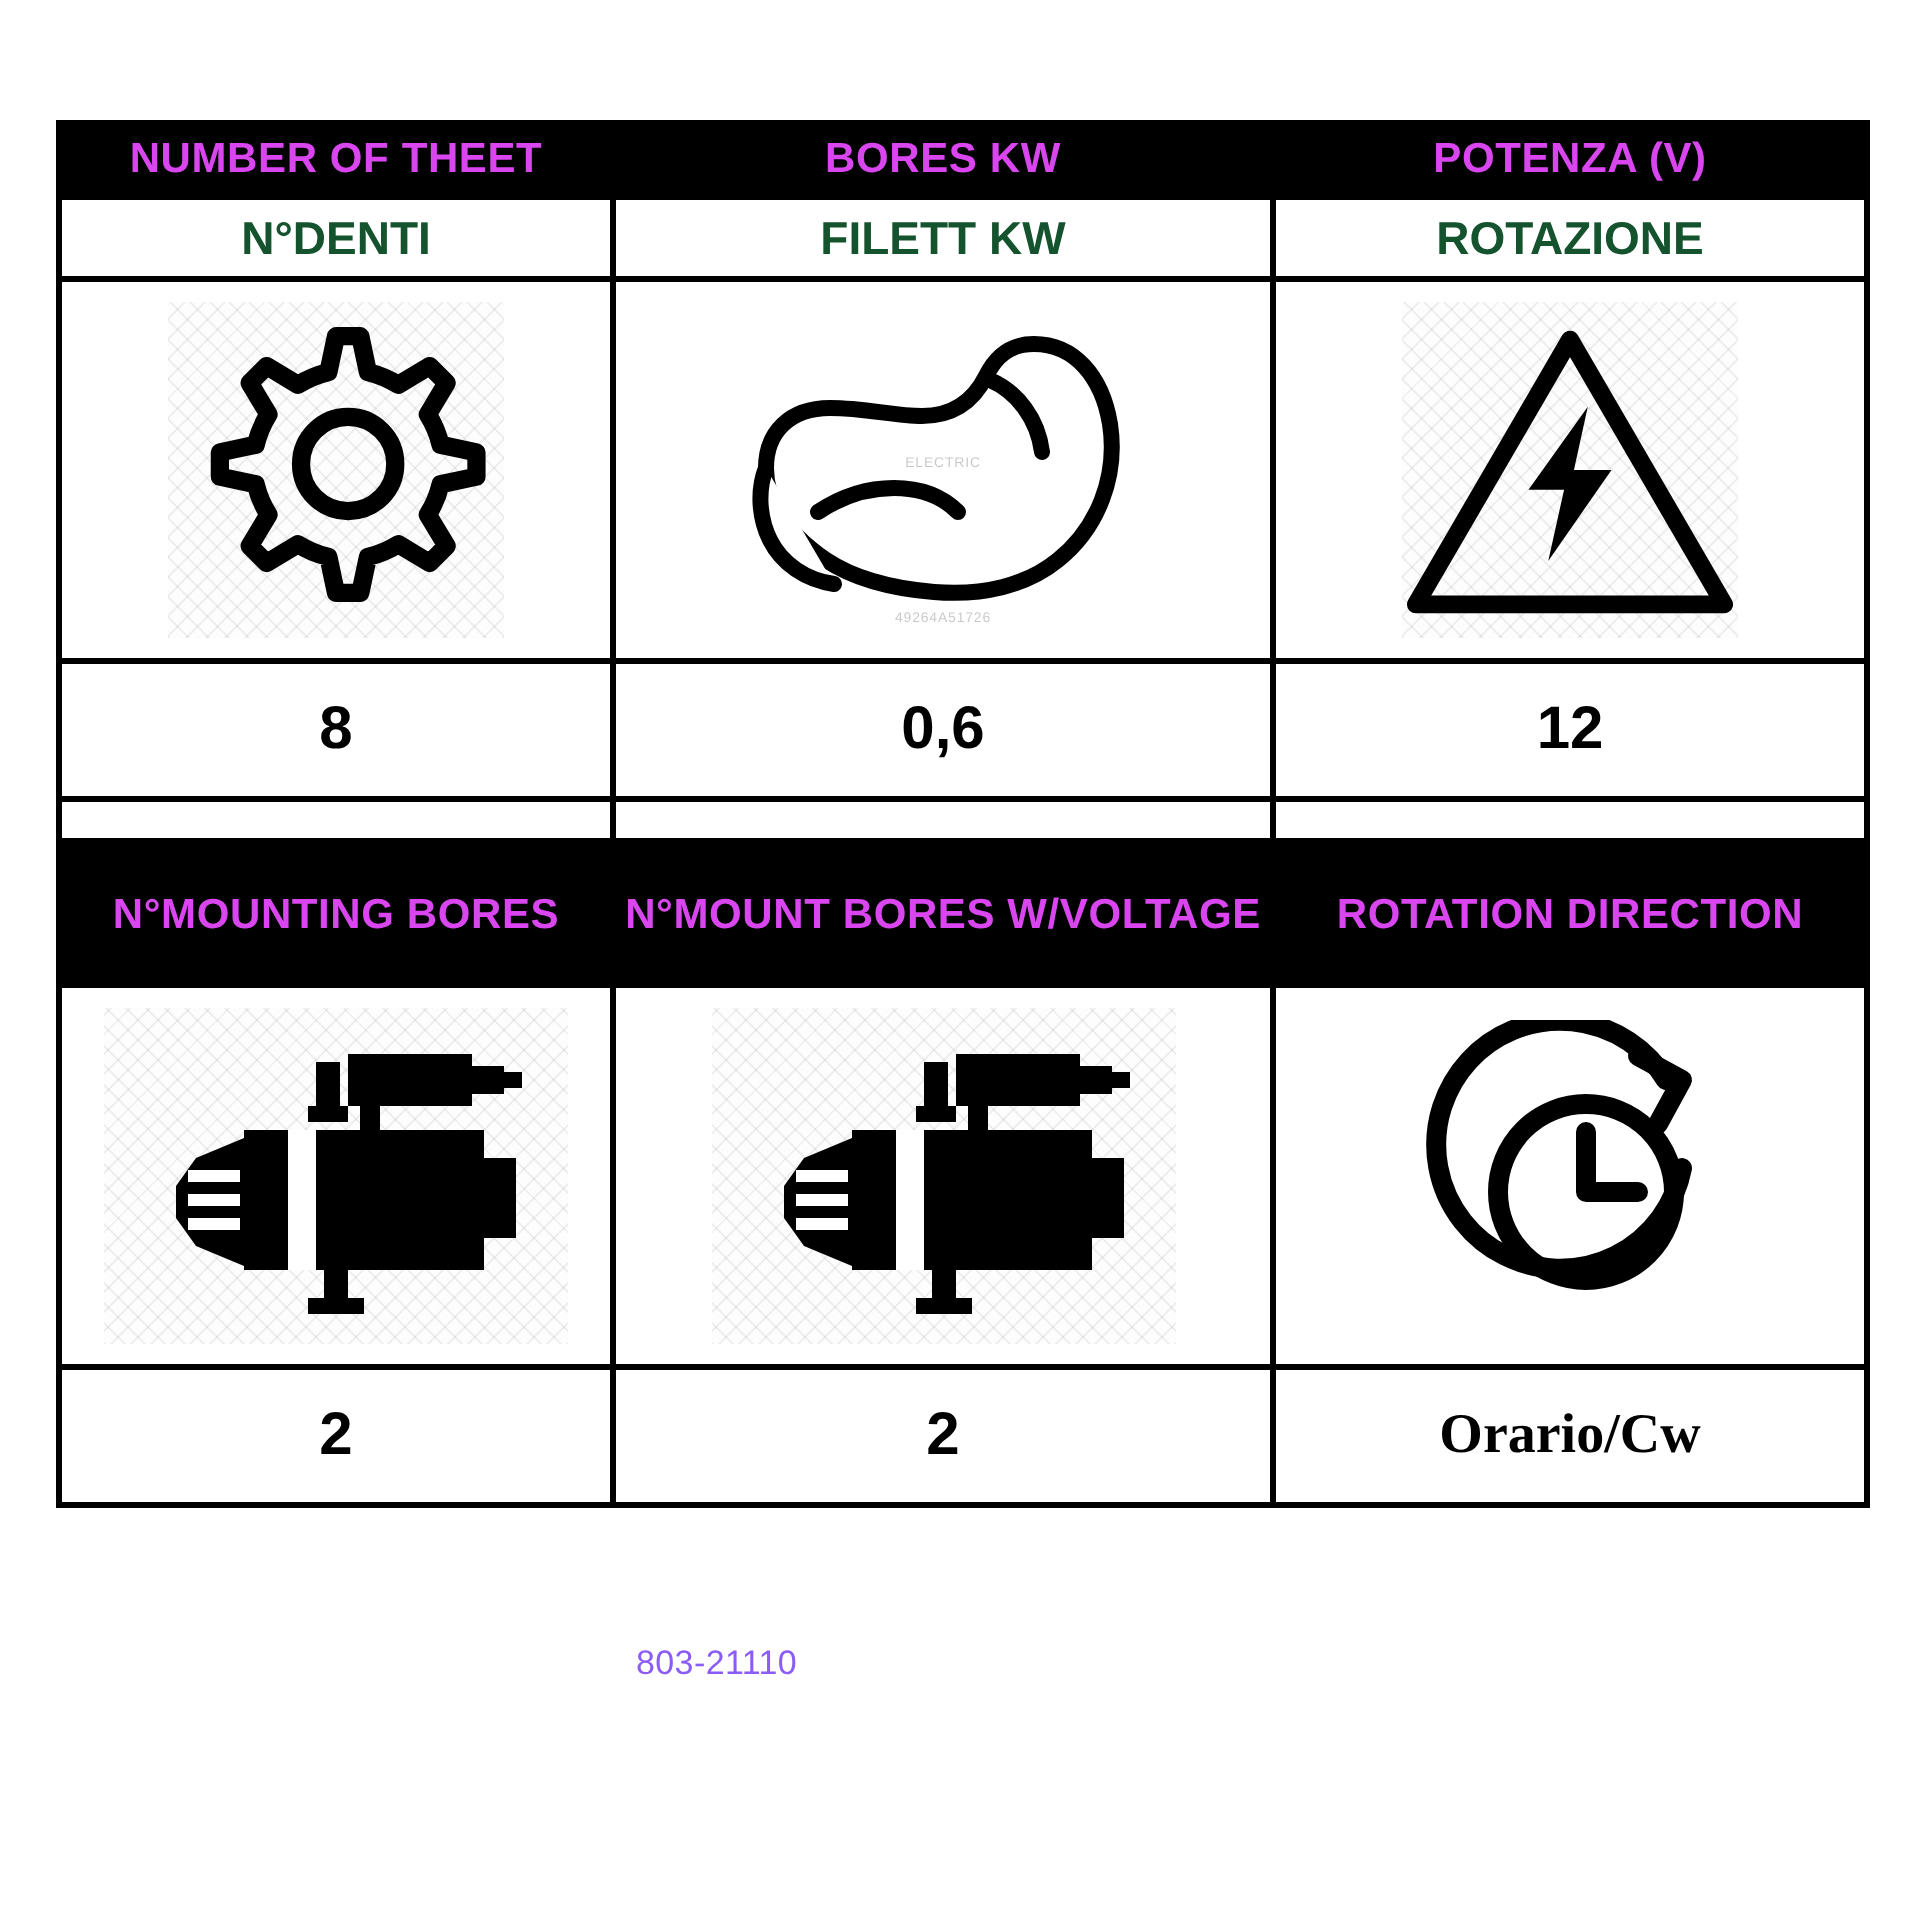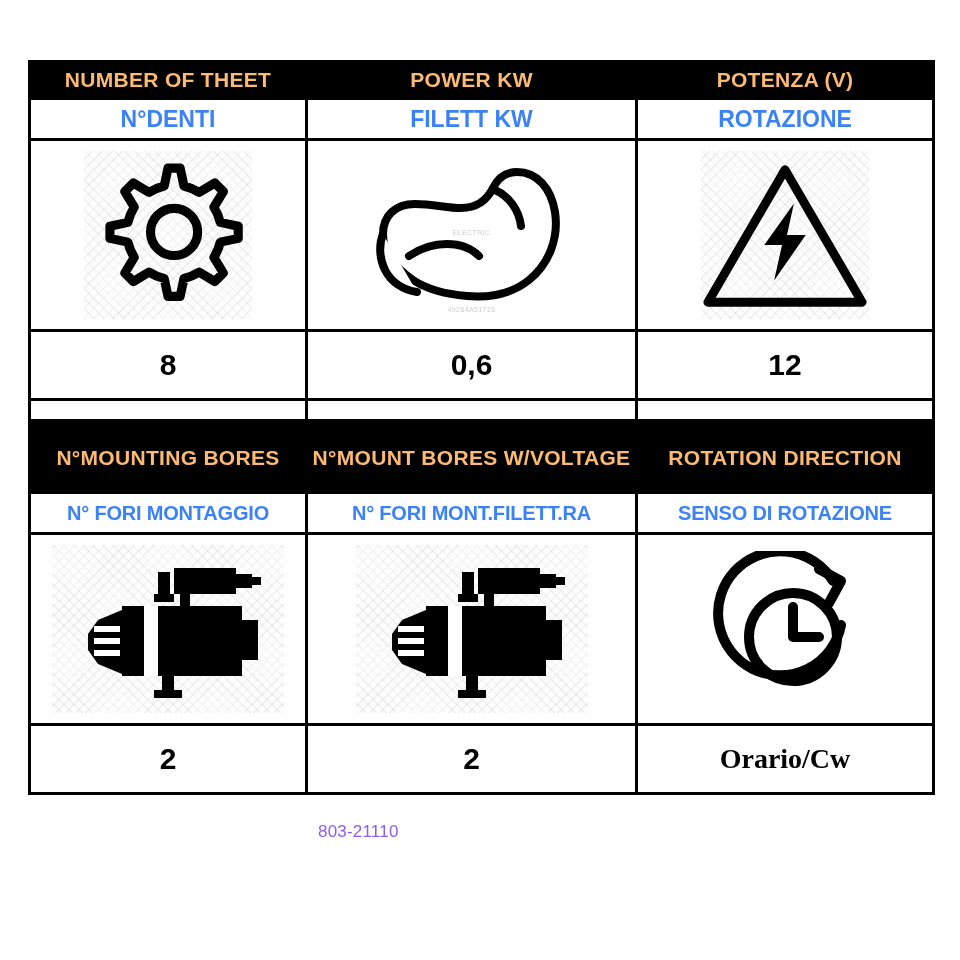--- a/index.html
+++ b/index.html
@@ -35,35 +35,35 @@
     vertical-align: middle;
     padding: 0;
   }
 
   .col-a { width: 277px; }
   .col-b { width: 330px; }
   .col-c { width: 297px; }
 
   .hdr-en {
     background: #000000;
-    color: #fdba74;
+    color: #d946ef;
     font-weight: bold;
     font-size: 21px;
     letter-spacing: 0.3px;
     height: 34px;
     border-left-color: #000000;
     border-right-color: #000000;
     border-top-color: #000000;
     border-bottom-color: #000000;
   }
   .hdr-en.tall { height: 66px; line-height: 1.35; }
 
   .hdr-it {
     background: #ffffff;
-    color: #3b82f6;
+    color: #14532d;
     font-weight: bold;
     font-size: 23px;
     height: 38px;
   }
   .hdr-it.small {
     font-size: 20px;
     letter-spacing: -0.2px;
   }
 
   .icon-cell {
@@ -132,21 +132,21 @@
 
   <table class="spec">
     <colgroup>
       <col class="col-a">
         <col class="col-b">
         <col class="col-c">
     </colgroup>
     <tbody>
       <tr>
         <td class="hdr-en">NUMBER OF THEET</td>
-        <td class="hdr-en">POWER KW</td>
+        <td class="hdr-en">BORES KW</td>
         <td class="hdr-en">POTENZA (V)</td>
       </tr>
       <tr>
         <td class="hdr-it">N°DENTI</td>
         <td class="hdr-it">FILETT KW</td>
         <td class="hdr-it">ROTAZIONE</td>
       </tr>
       <tr>
         <td class="icon-cell">
           <div class="icon-wrap">
@@ -200,25 +200,20 @@
     <colgroup>
       <col class="col-a">
         <col class="col-b">
         <col class="col-c">
     </colgroup>
     <tbody>
       <tr>
         <td class="hdr-en tall">N°MOUNTING BORES</td>
         <td class="hdr-en tall">N°MOUNT BORES W/VOLTAGE</td>
         <td class="hdr-en tall">ROTATION DIRECTION</td>
-      </tr>
-      <tr>
-        <td class="hdr-it small">N° FORI MONTAGGIO</td>
-        <td class="hdr-it small">N° FORI MONT.FILETT.RA</td>
-        <td class="hdr-it small">SENSO DI ROTAZIONE</td>
       </tr>
       <tr>
         <td class="icon-cell">
           <div class="icon-wrap">
             <div class="hatch wide">
               <svg width="212" height="150" viewBox="0 0 212 150" aria-hidden="true">
                 <rect x="112" y="14" width="62" height="26" fill="#000"></rect>
                 <rect x="174" y="20" width="16" height="14" fill="#000"></rect>
                 <rect x="190" y="23" width="9" height="8" fill="#000"></rect>
                 <rect x="96" y="18" width="12" height="22" fill="#000"></rect>

